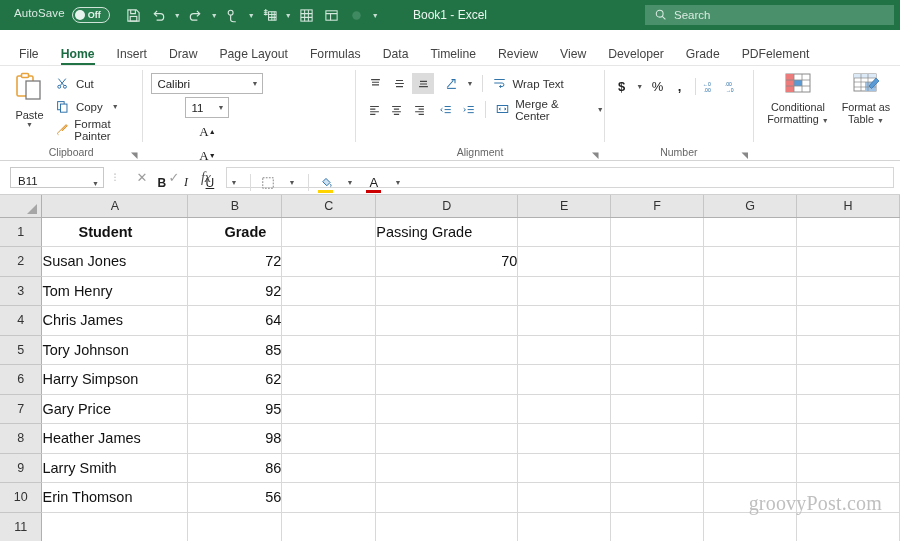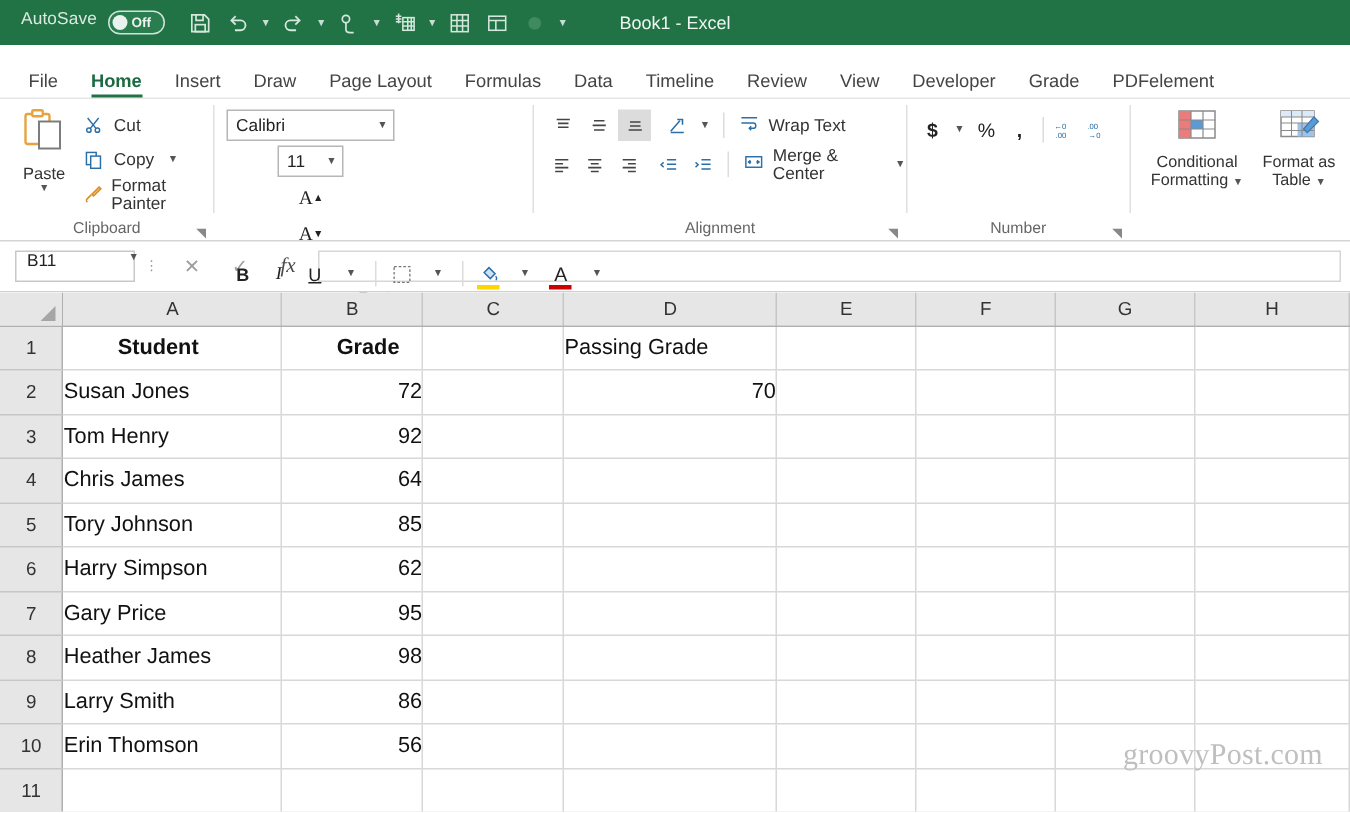--- a/index.html
+++ b/index.html
@@ -142,22 +142,22 @@
     padding-top: 2px;
   }
   .style-btn.first { margin-left: 10px; }
 
   
   .formulabar {
     height: 34px; background: #fff; display: flex; align-items: center;
     border-bottom: 1px solid #d0d0d0; padding: 0 4px;
   }
   .namebox {
-    width: 80px; height: 21px; margin-left: 6px; border: 1px solid #c8c8c8;
-    background: #fff; display: flex; align-items: flex-start; padding: 0 4px 0 7px;
+    width: 94px; height: 21px; margin-left: 6px; border: 1px solid #c8c8c8;
+    background: #fff; display: flex; align-items: flex-end; padding: 0 4px 0 7px;
     font-size: 11.5px; color: #222; gap: 48px;
   }
   .namebox .nv { flex: 1; }
   .namebox .nc { font-size: 7px; color: #555; }
   .fb-dots { width: 22px; text-align: center; color: #9a9a9a; font-size: 9px; letter-spacing: 0; line-height: 9px;}
   .fb-btn { width: 32px; height: 22px; display: flex; align-items: center; justify-content: center; font-size: 13px; color: #9d9d9d; }
   .fb-btn.fx { color: #4b4b4b; font-style: italic; font-family: "Liberation Serif", serif; font-size: 14px; }
   .fb-input {
     flex: 1; height: 21px; border: 1px solid #d6d6d6; background: #fff;
     margin-left: 4px; margin-right: 2px; padding: 0 5px;
@@ -267,20 +267,29 @@
     <span class="qat-btn">
       <svg width="15" height="15" viewBox="0 0 16 16">
           <circle cx="8" cy="8" r="4.5" fill="#3f8a61"></circle>
         </svg>
     </span>
     <span class="qat-caret">▼</span>
   </div>
 
   <div class="doctitle">Book1  -  Excel</div>
 
+  <div class="search-box">
+    <span>
+      <svg width="13" height="13" viewBox="0 0 16 16" fill="none" stroke="currentColor" stroke-width="1.3">
+        <circle cx="7" cy="7" r="4.2"></circle>
+          <path d="M10.2 10.2 14 14"></path>
+      </svg>
+    </span>
+    <span>Search</span>
+  </div>
 </div>
 
 <div class="tabbar">
   <div class="tab">File</div>
   <div class="tab active">Home</div>
   <div class="tab">Insert</div>
   <div class="tab">Draw</div>
   <div class="tab">Page Layout</div>
   <div class="tab">Formulas</div>
   <div class="tab">Data</div>

